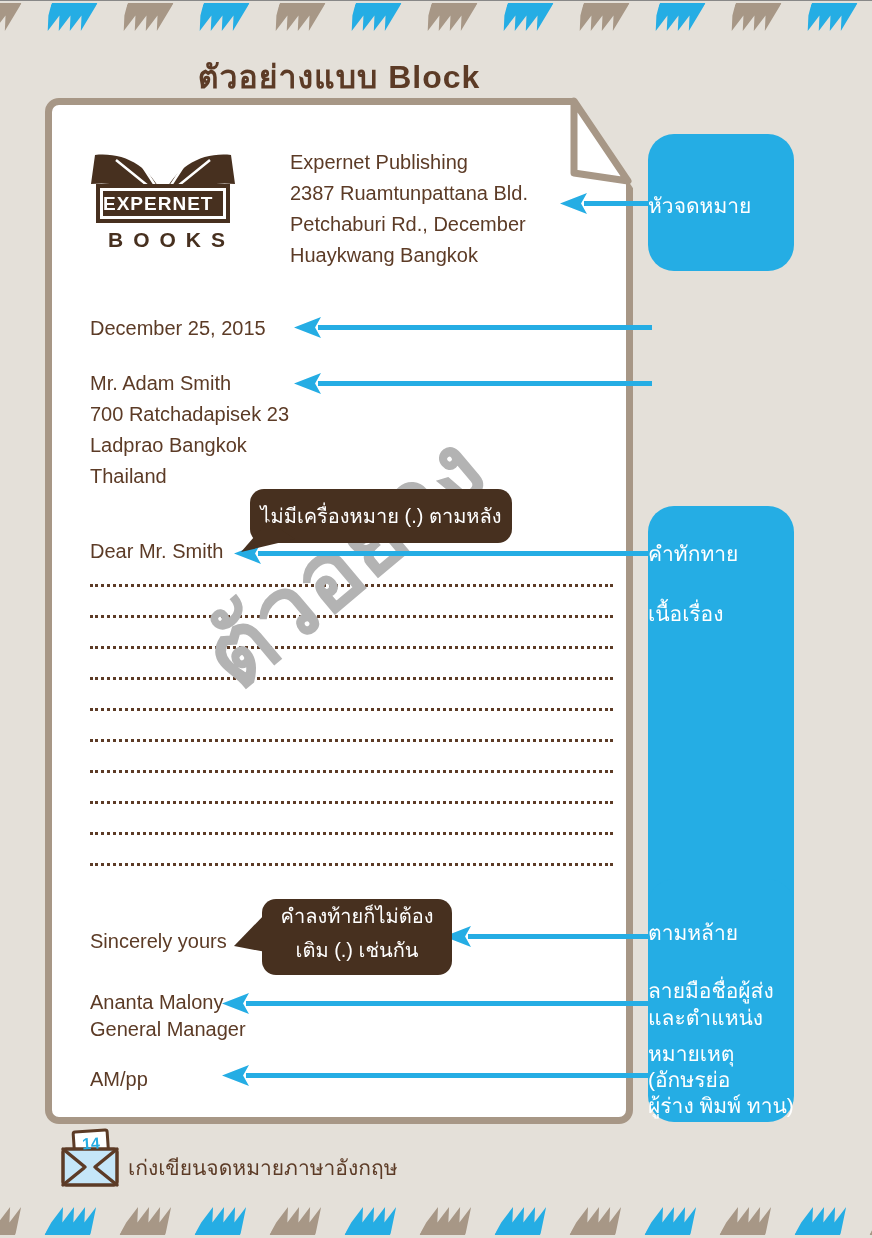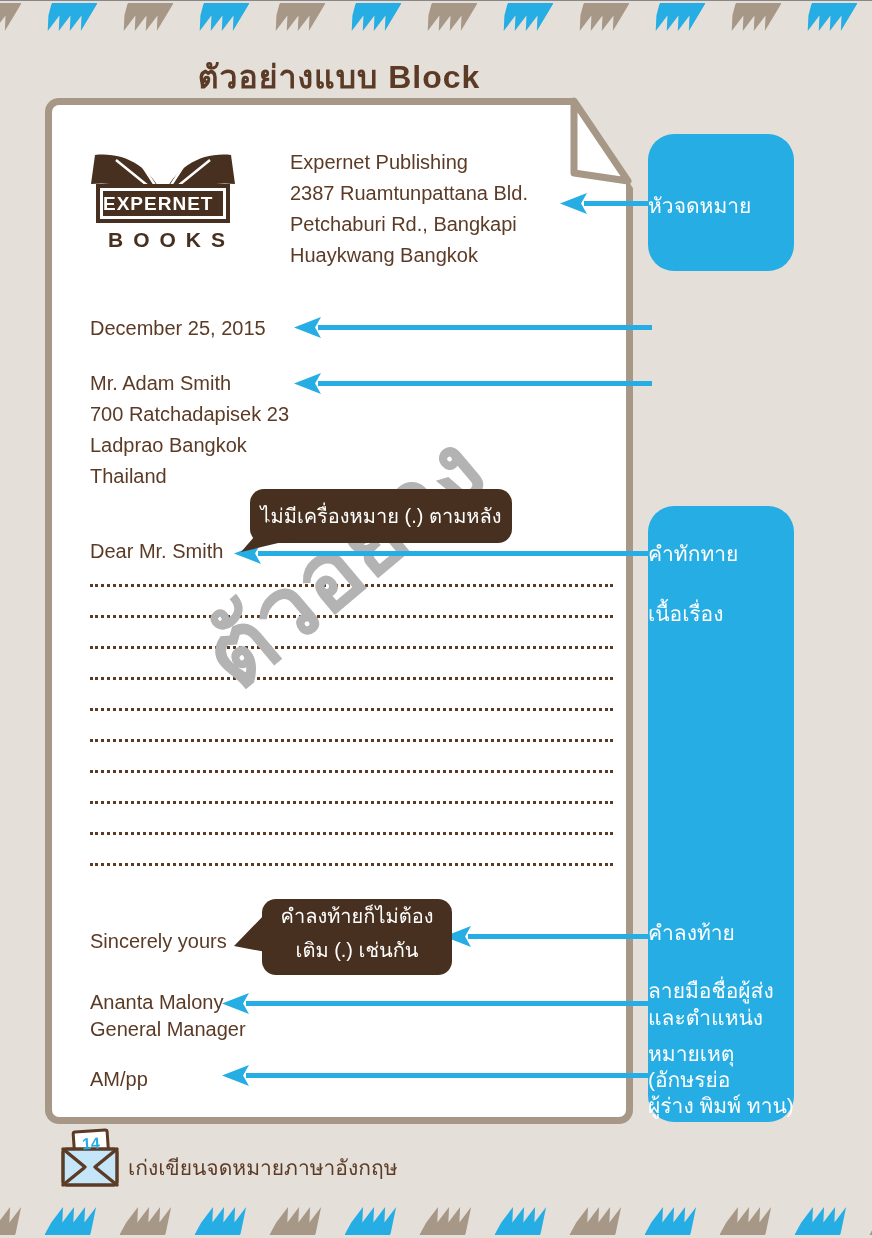--- a/index.html
+++ b/index.html
@@ -149,21 +149,21 @@
         <path d="M75,50 C62,20 36,6 7,9 L3,38 C30,35 56,44 75,59 Z" fill="#47301f"></path>
         <path d="M75,50 C88,20 114,6 143,9 L147,38 C120,35 94,44 75,59 Z" fill="#47301f"></path>
         <path d="M70,48 L28,14 M74,50 L48,10 M80,48 L122,14 M76,50 L102,10" stroke="#fff" stroke-width="2.5" fill="none"></path>
       </svg>
       <div class="nameplate">EXPERNET</div>
       <div class="books">BOOKS</div>
     </div>
 
     <div class="letter-line letterhead-line" style="top:44px">Expernet Publishing</div>
     <div class="letter-line letterhead-line" style="top:75px">2387 Ruamtunpattana Bld.</div>
-    <div class="letter-line letterhead-line" style="top:106px">Petchaburi Rd., Bangkapi</div>
+    <div class="letter-line letterhead-line" style="top:106px">Petchaburi Rd., December</div>
     <div class="letter-line letterhead-line" style="top:137px">Huaykwang Bangkok</div>
 
     <div class="letter-line" style="top:210px">December 25, 2015</div>
 
     <div class="letter-line" style="top:265px">Mr. Adam Smith</div>
     <div class="letter-line" style="top:296px">700 Ratchadapisek 23</div>
     <div class="letter-line" style="top:327px">Ladprao Bangkok</div>
     <div class="letter-line" style="top:358px">Thailand</div>
 
     <div class="letter-line" style="top:433px">Dear Mr. Smith</div>
@@ -214,21 +214,21 @@
   <div class="arrow" style="left:246px;top:1072px;width:406px"></div>
 
   <div class="anno-box" style="top:133px;height:137px">
     <div class="anno-label" style="top:58px">หัวจดหมาย</div>
   </div>
   <div class="anno-box" style="top:505px;height:436px">
     <div class="anno-label" style="top:34px">คำทักทาย</div>
     <div class="anno-label" style="top:94px">เนื้อเรื่อง</div>
   </div>
   <div class="anno-box" style="top:878px;height:243px">
-    <div class="anno-label" style="top:40px">คำลงท้าย</div>
+    <div class="anno-label" style="top:40px">ตามหล้าย</div>
     <div class="anno-label" style="top:98px">ลายมือชื่อผู้ส่ง
 และตำแหน่ง</div>
     <div class="anno-label" style="top:162px;line-height:26px">หมายเหตุ
 (อักษรย่อ
 ผู้ร่าง พิมพ์ ทาน)</div>
   </div>
 
   <svg class="footer-icon" width="64" height="64" viewBox="0 0 64 64">
     <rect x="16" y="4" width="34" height="28" rx="2" fill="#fff" stroke="#5c3b26" stroke-width="3" transform="rotate(-4 33 18)"></rect>
     <rect x="5" y="22" width="54" height="36" rx="3" fill="#c5e6f8" stroke="#5c3b26" stroke-width="3.5"></rect>

